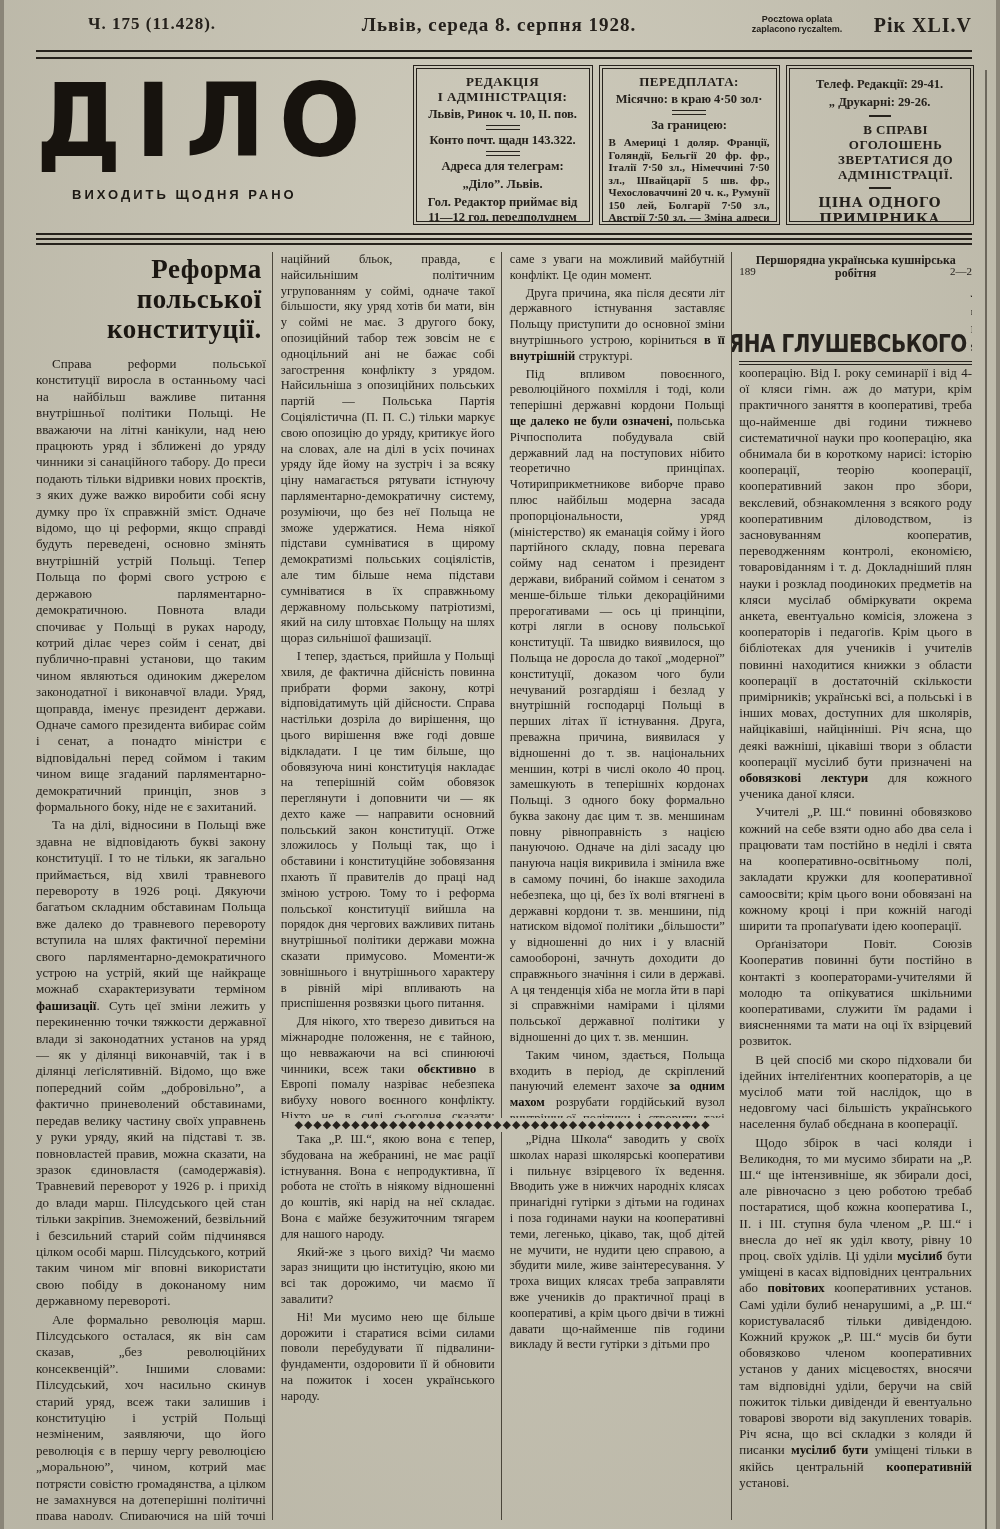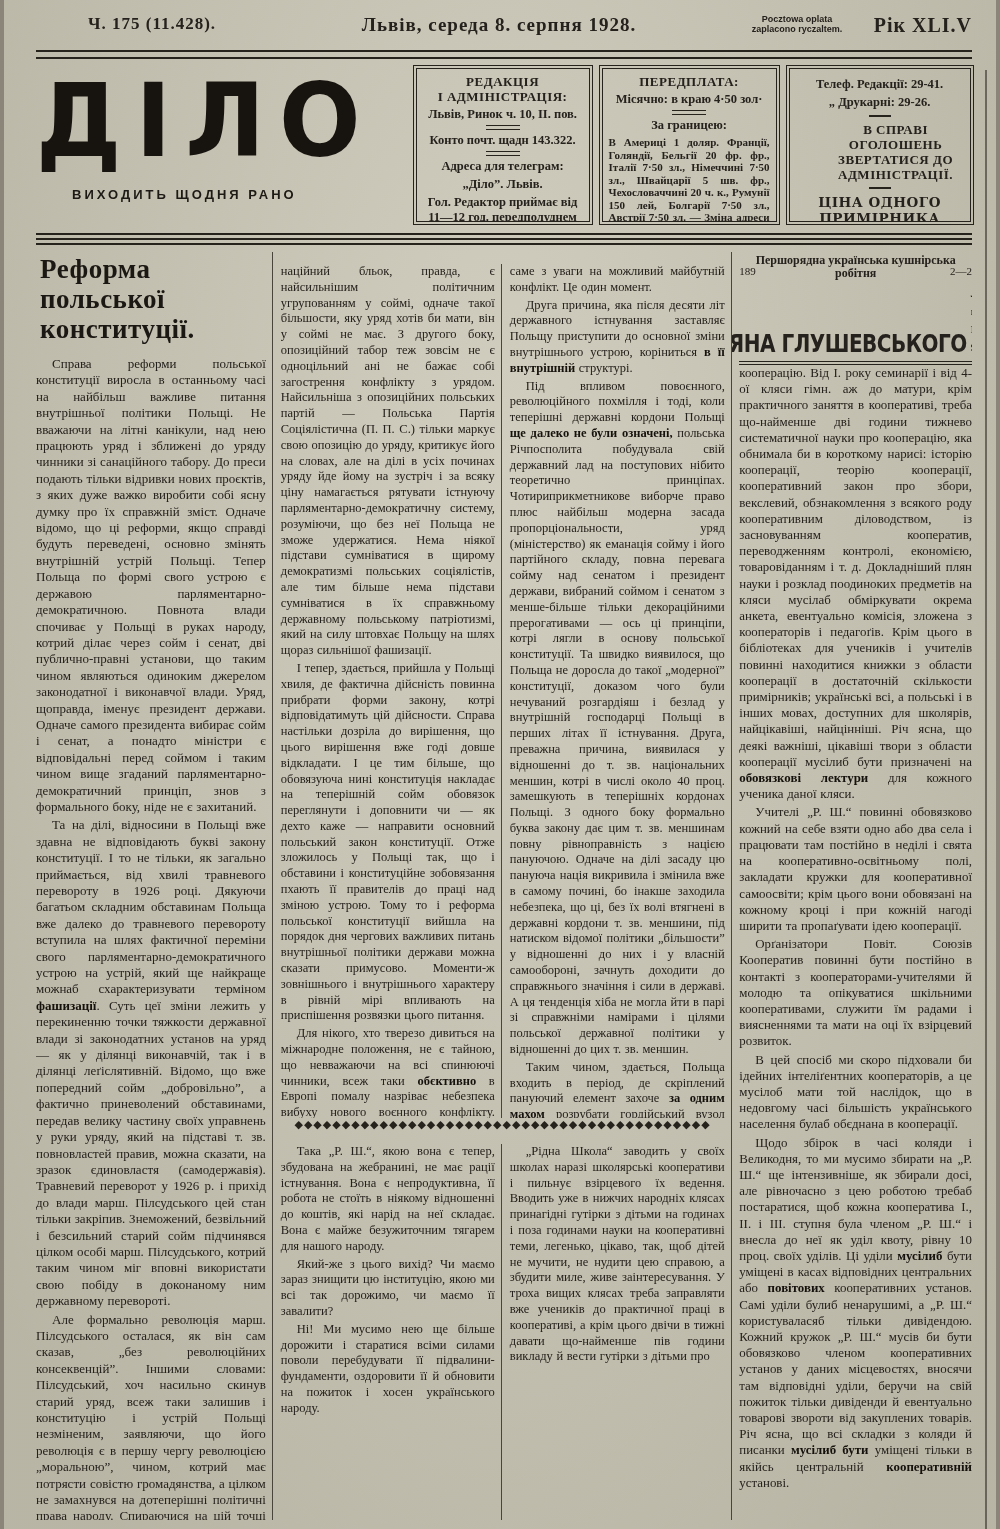--- a/index.html
+++ b/index.html
@@ -40,23 +40,23 @@
   .bx-price{font-weight:bold;font-size:26px;letter-spacing:2px;margin-top:4px;}
   .rule-band{height:12px;background:repeating-linear-gradient(to bottom,#26221c 0 2px,transparent 2px 5px);margin:8px 0 7px 0;}
   
   .bodygrid{display:flex;height:1268px;overflow:hidden;}
   .colA{width:236px;padding-right:6px;border-right:1px solid #4a453a;overflow:hidden;}
   .mid{width:472px;display:flex;flex-direction:column;overflow:hidden;}
   .colD{width:239px;padding-left:7px;border-left:1px solid #4a453a;overflow:hidden;margin-left:-1px;}
   p.para{margin:0 0 2px 0;font-size:13px;line-height:16.4px;text-align:justify;text-indent:16px;word-spacing:.5px;}
   .cont-first p.para:first-child{text-indent:0;}
   .a1sub p.para{font-size:12.5px;line-height:15.8px;}
-  .headline{font-weight:bold;font-size:27px;line-height:30px;text-align:left;margin:2px 4px 12px 4px;letter-spacing:.5px;color:#1b1712;}
+  .headline{font-weight:bold;font-size:27px;line-height:30px;text-align:right;margin:2px 4px 12px 4px;letter-spacing:.5px;color:#1b1712;}
   .a1row{display:flex;height:866px;overflow:hidden;}
-  .a1sub{width:229px;box-sizing:border-box;padding:0 6px 0 8px;margin-top:12px;}
+  .a1sub{width:229px;box-sizing:border-box;padding:0 6px 0 8px;}
   .a1sub.left{border-right:1px solid #4a453a;}
   .diamond-rule{height:14px;overflow:hidden;text-align:center;color:#26221c;font-size:11px;line-height:12px;letter-spacing:1px;white-space:nowrap;}
   .diamond-rule::before{content:"◆◆◆◆◆◆◆◆◆◆◆◆◆◆◆◆◆◆◆◆◆◆◆◆◆◆◆◆◆◆◆◆◆◆◆◆◆◆◆◆◆◆◆◆";}
   .a2head{text-align:center;}
   .a2title{font-weight:bold;font-size:28px;line-height:32px;margin:4px 0 4px 0;color:#1b1712;}
   .a2sub{font-weight:bold;font-size:11.5px;margin-bottom:4px;}
   .a2sec{font-weight:bold;font-size:15px;margin-bottom:6px;}
   .a2row{display:flex;flex:1;overflow:hidden;}
   
   .ad{border-bottom:4px double #26221c;padding:2px 0 6px 0;text-align:center;position:relative;}

